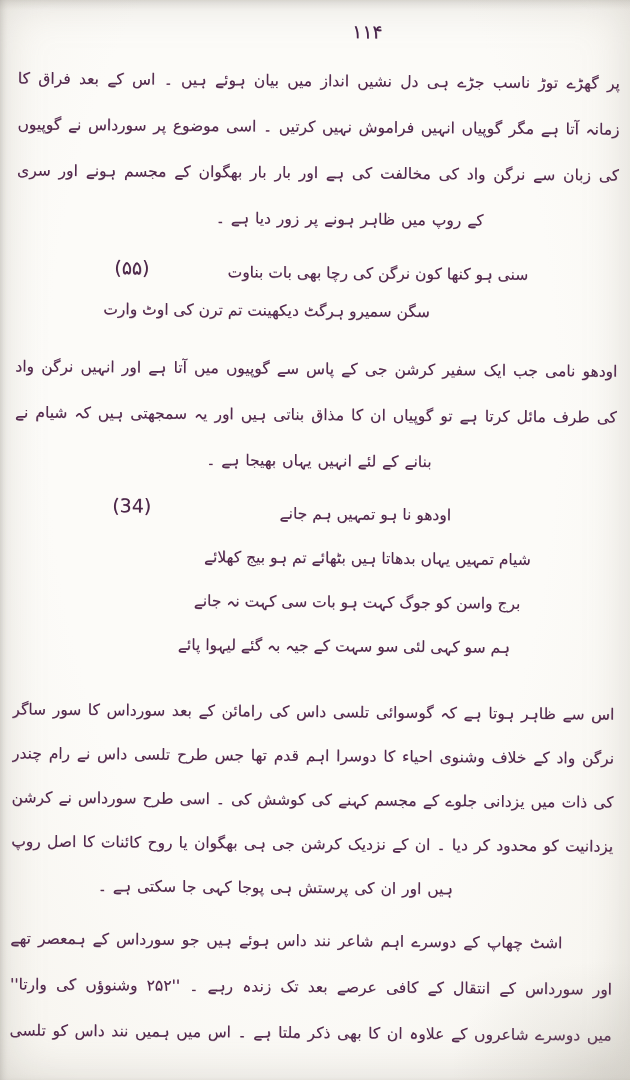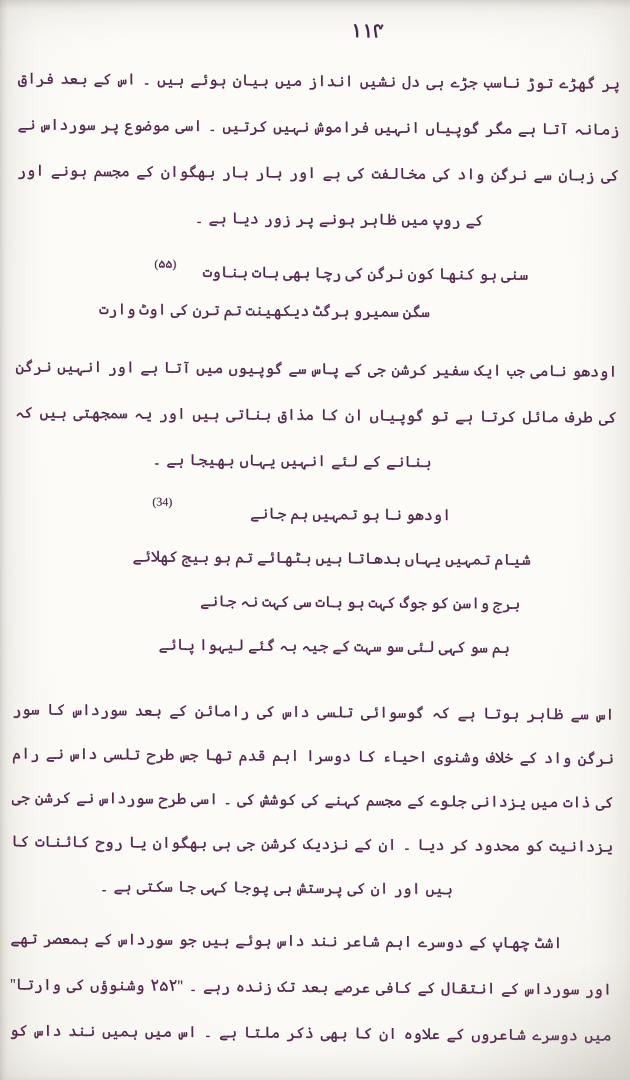--- a/index.html
+++ b/index.html
@@ -6,21 +6,20 @@
   body{
     width:630px;height:1080px;overflow:hidden;
     background:#efece6;
     font-family:"DejaVu Sans",sans-serif;
   }
   .page{
     position:relative;width:630px;height:1080px;overflow:hidden;
     background:
       radial-gradient(ellipse at 48% 38%, #fcfbf8 55%, #f8f6f1 85%, #f1efe9 100%);
     box-shadow:inset 0 0 46px rgba(150,145,132,.28), inset 5px 0 8px -5px rgba(90,85,80,.35);
-    font-family:Liberation Serif, serif;
   }
   .scan{
     position:relative;
     direction:rtl;
     padding:14px 14px 0 14px;
     transform:rotate(.5deg);
     transform-origin:50% 50%;
     color:#53294d;
     text-shadow:.3px .3px .6px rgba(84,41,78,.45);
   }
@@ -46,21 +45,21 @@
   .vl{
     font-size:15.5px;
     height:38px;line-height:38px;
     overflow:hidden;white-space:nowrap;
     text-align:right;text-align-last:right;
   }
   .v56 .vl{height:44px;line-height:44px;}
   .vhead{height:40px;line-height:40px;}
   .vnum{
     position:absolute;top:4px;left:98px;
-    font-size:12px;color:#4c2749;margin-left:40px;
+    font-size:19px;color:#4c2749;
   }
   .mt8{margin-top:8px}.mt12{margin-top:12px}.mt16{margin-top:16px}.mt22{margin-top:22px}
   .mr85{margin-right:85px}.mr90{margin-right:90px}.mr95{margin-right:95px}
   .mr105{margin-right:105px}.mr135{margin-right:135px}.mr160{margin-right:160px}
   .mr165{margin-right:165px}.mr185{margin-right:185px}.mr188{margin-right:188px}
   .smudge{
     position:absolute;right:0;bottom:0;width:180px;height:120px;
     background:radial-gradient(ellipse at 85% 90%, rgba(160,155,145,.22), rgba(160,155,145,0) 70%);
     pointer-events:none;
   }

